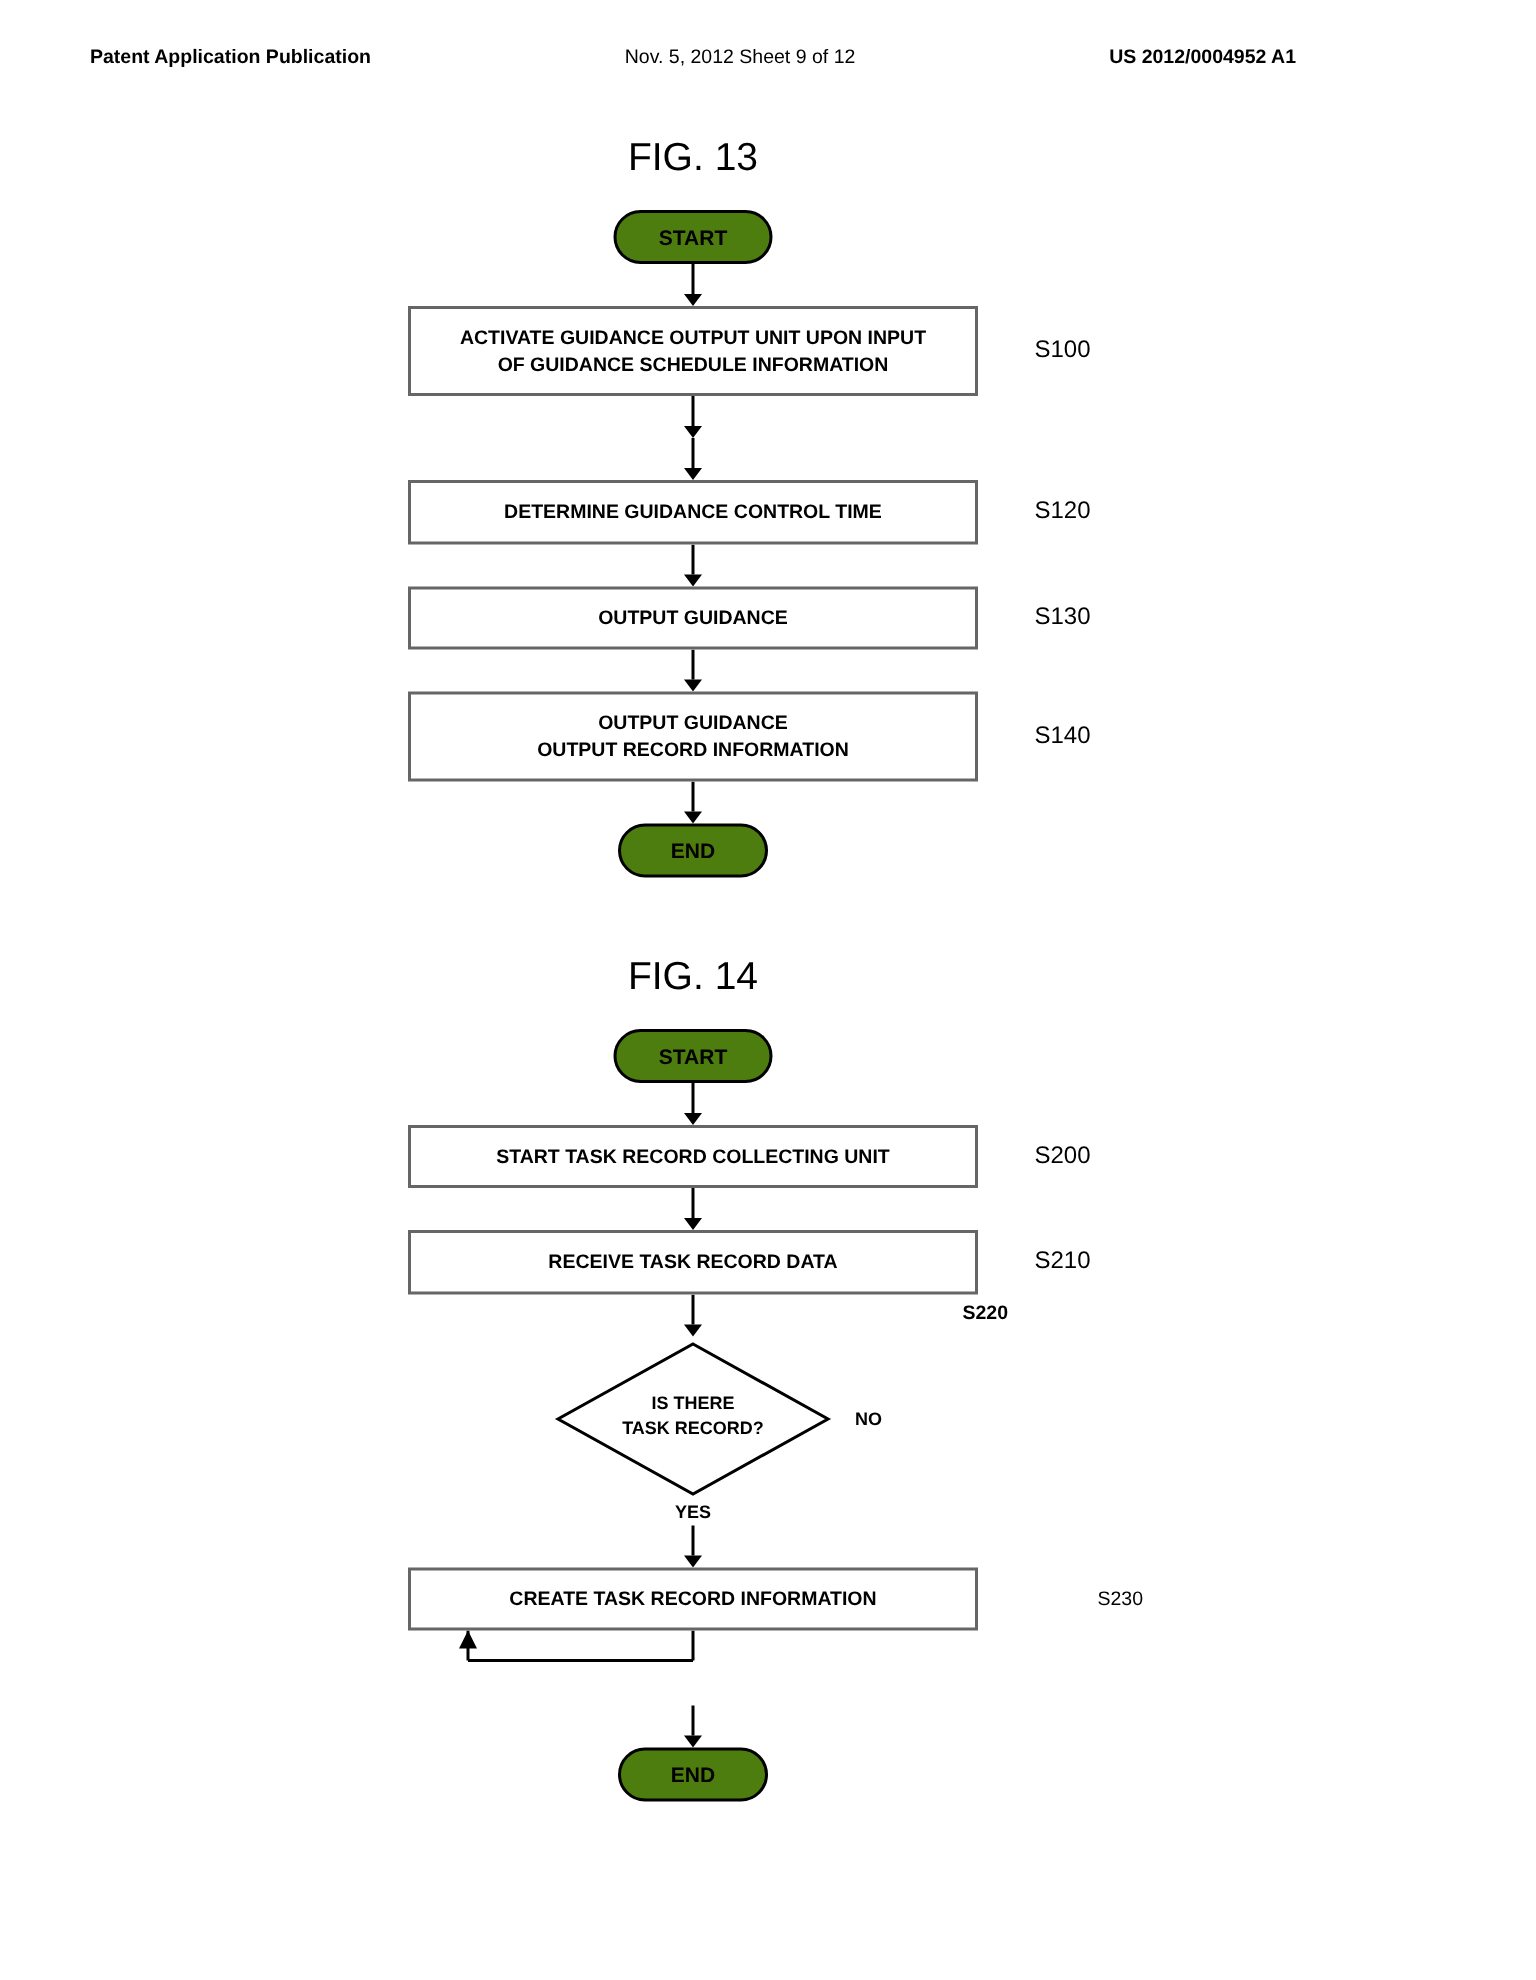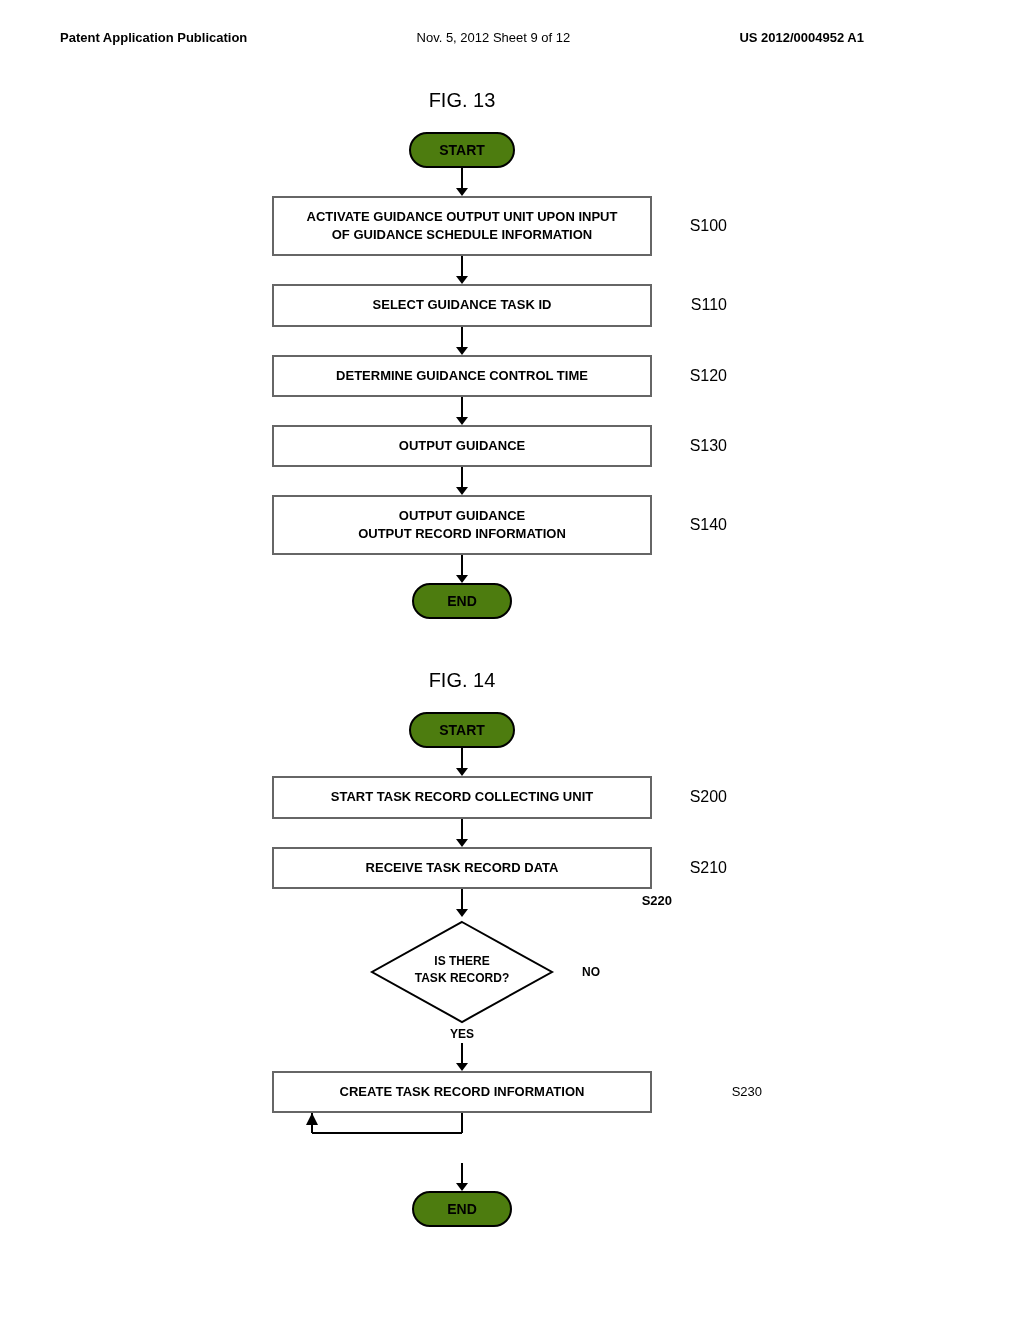--- a/index.html
+++ b/index.html
@@ -28,21 +28,21 @@
       font-size: 13px;
       border-bottom: none;
     }
     .header-left { font-weight: bold; font-size: 13px; }
     .header-center { font-size: 13px; }
     .header-right { font-size: 13px; font-weight: bold; }
 
     
     .fig-title {
       text-align: center;
-      font-size: 20px;
+      font-size: 26px;
       font-weight: normal;
       margin: 24px 0 20px 0;
       font-family: Arial, sans-serif;
     }
 
     
     .flowchart {
       display: flex;
       flex-direction: column;
       align-items: center;
@@ -142,24 +142,20 @@
     <div class="flow-step">
       <div class="rect">ACTIVATE GUIDANCE OUTPUT UNIT UPON INPUT<br>OF GUIDANCE SCHEDULE INFORMATION</div>
       <div class="step-label">S100</div>
     </div>
 
     <div class="arrow-down">
       <div class="arrow-line"></div>
       <div class="arrow-head"></div>
     </div>
 
-    <div class="flow-step">
-      <div class="rect">SELECT GUIDANCE TASK ID</div>
-      <div class="step-label">S110</div>
-    </div>
 
     <div class="arrow-down">
       <div class="arrow-line"></div>
       <div class="arrow-head"></div>
     </div>
 
     <div class="flow-step">
       <div class="rect">DETERMINE GUIDANCE CONTROL TIME</div>
       <div class="step-label">S120</div>
     </div>
@@ -231,21 +227,21 @@
     <div style="position:relative; width:460px; display:flex; align-items:flex-start; justify-content:center;">
 
       <div style="position:absolute; right: 20px; top:-24px; font-size:13px; font-weight:bold;">S220</div>
 
       <svg width="200" height="110" viewBox="0 0 200 110">
         <polygon points="100,5 190,55 100,105 10,55" fill="white" stroke="#000" stroke-width="2"></polygon>
         <text x="100" y="48" text-anchor="middle" font-size="12" font-weight="bold" font-family="Arial">IS THERE</text>
         <text x="100" y="65" text-anchor="middle" font-size="12" font-weight="bold" font-family="Arial">TASK RECORD?</text>
       </svg>
 
-      <div style="position:absolute; right: 92px; top:50%; transform:translateY(-50%); font-size:12px; font-weight:bold;">NO</div>
+      <div style="position:absolute; right: 104px; top:50%; transform:translateY(-50%); font-size:12px; font-weight:bold;">NO</div>
     </div>
 
     <div style="position:relative; display:flex; flex-direction:column; align-items:center; width:460px;">
 
       <div style="font-size:12px; font-weight:bold; margin-bottom:2px; align-self:center;">YES</div>
 
       <div class="arrow-down">
         <div class="arrow-line" style="height:16px;"></div>
         <div class="arrow-head"></div>
       </div>

